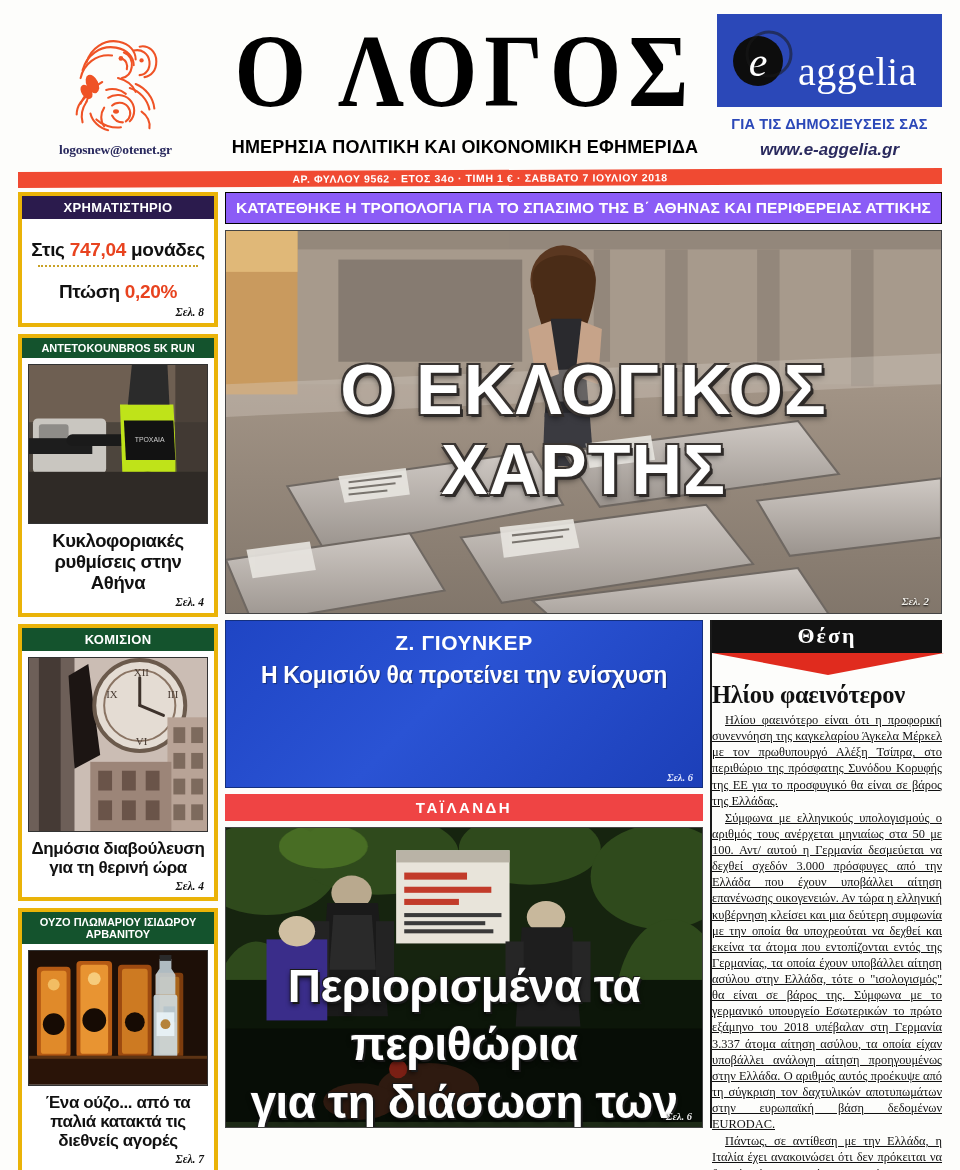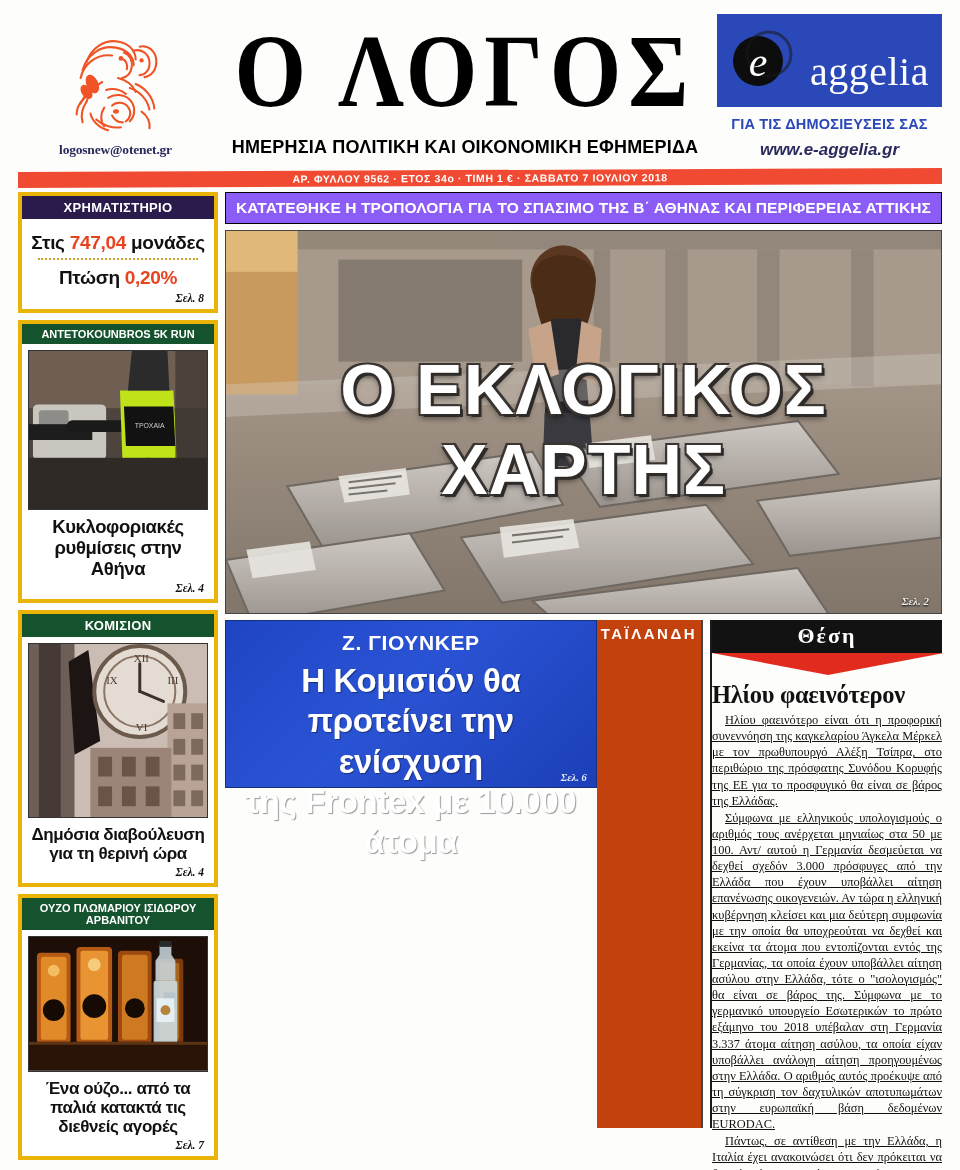--- a/index.html
+++ b/index.html
@@ -83,21 +83,21 @@
   .ad-e-mark {
     width: 62px; height: 62px;
     position: relative;
     flex: none;
   }
   .ad-word {
     font-family: "Liberation Serif", "DejaVu Serif", serif;
     font-size: 40px;
     color: #ffffff;
     line-height: 1;
-    margin-left: 17px;
+    margin-left: 5px;
     margin-top: 22px;
     letter-spacing: 0.5px;
   }
   .ad-tag {
     font-family: "Liberation Sans", sans-serif;
     font-size: 14.5px;
     font-weight: 700;
     color: #2b48b8;
     margin-top: 9px;
     letter-spacing: 0.2px;
@@ -153,21 +153,21 @@
     letter-spacing: 0.3px;
   }
   .card-hd.black { background: #14532d; }
   .card-hd.small { font-size: 11px; letter-spacing: 0px; }
   .card-body { padding: 6px 6px 5px 6px; text-align: center; position: relative; }
 
   .stock-line {
     font-size: 19px;
     font-weight: 700;
     color: #111;
-    margin: 7px 0 2px 0;
+    margin: 14px 0 2px 0;
     letter-spacing: -0.3px;
   }
   .stock-line .num { color: #e8431f; }
   .stock-dotted {
     border-bottom: 2px dotted #c9a227;
     margin: 4px 10px 4px 10px;
   }
   .pg-ref {
     font-family: "Liberation Serif", "DejaVu Serif", serif;
     font-size: 11.5px;
@@ -233,59 +233,59 @@
     right: 12px; bottom: 6px;
     font-family: "Liberation Serif", serif;
     font-style: italic;
     font-weight: 700;
     font-size: 11px;
     color: #f0eee8;
     text-shadow: 0 1px 2px #000;
   }
 
   .mid-row { display: flex; gap: 7px; height: 508px; }
-  .mid-left { flex: 1; display: flex; flex-direction: row; }
+  .mid-left { flex: 1; display: flex; flex-direction: column; gap: 6px; }
   .mid-right { width: 232px; flex: none; }
 
   .blue-box {
     background: #1f45c4;
     background-image: linear-gradient(135deg, #1f45c4 0%, #2a53d4 45%, #1c3fb8 100%);
     border: 1px solid #14307f;
     padding: 10px 10px 6px 10px;
     text-align: center;
     position: relative;
     height: 168px;
   }
   .blue-kicker {
     color: #fff;
     font-size: 21px;
     font-weight: 700;
     letter-spacing: 0.6px;
     margin-bottom: 6px;
   }
   .blue-head {
     color: #fff;
-    font-size: 33px;
+    font-size: 23px;
     font-weight: 700;
     line-height: 1.22;
     letter-spacing: -0.3px;
     text-shadow: 1px 1px 1px rgba(0,0,0,.4);
   }
   .blue-pg {
     position: absolute;
     right: 9px; bottom: 4px;
     font-family: "Liberation Serif", serif;
     font-style: italic;
     font-weight: 700;
     font-size: 10.5px;
     color: #e6eaff;
   }
 
   .red-banner {
-    background: #c2410c;
+    background: #ef4444;
     color: #ffffff;
     font-size: 15px;
     font-weight: 700;
     letter-spacing: 2.5px;
     text-align: center;
     padding: 5px 4px;
   }
   .thai-photo {
     position: relative;
     flex: 1;
@@ -635,21 +635,20 @@
       </div>
 
       <div class="mid-row">
 
         <div class="mid-left">
 
           <div class="blue-box">
             <div class="blue-kicker">Ζ. ΓΙΟΥΝΚΕΡ</div>
             <div class="blue-head">
               <div>Η Κομισιόν θα προτείνει την ενίσχυση</div>
-              <div>της Frontex με 10.000 άτομα</div>
             </div>
             <div class="blue-pg">Σελ. 6</div>
           </div>
 
           <div class="red-banner">ΤΑΪΛΑΝΔΗ</div>
 
           <div class="thai-photo">
             <svg class="ph" viewBox="0 0 470 290" preserveAspectRatio="none">
               <rect width="470" height="290" fill="#16240f"></rect>
               <g fill="#2f4a1c">

